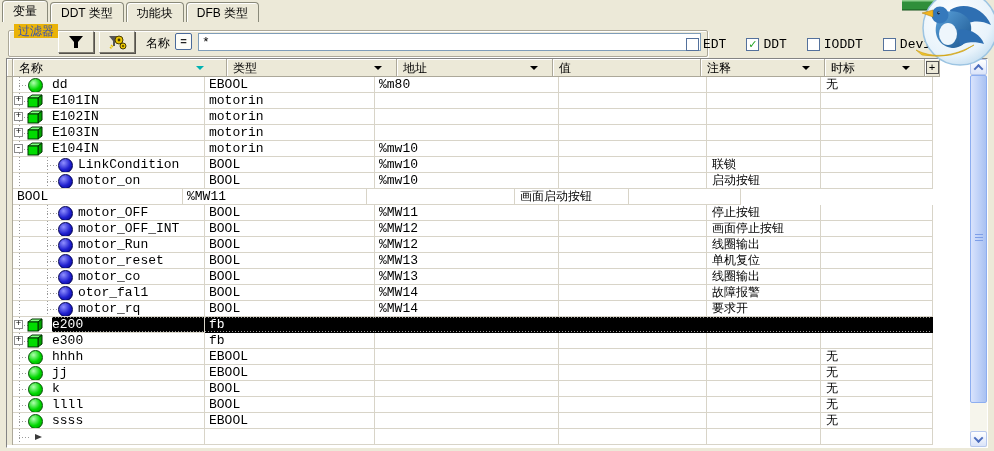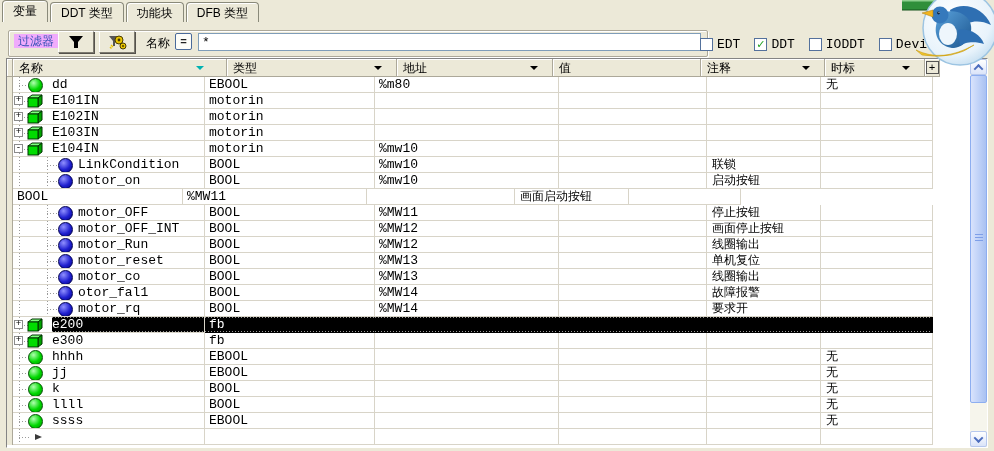--- a/index.html
+++ b/index.html
@@ -8,35 +8,35 @@
   
   .tabbar{position:absolute;left:0;top:0;width:100%;height:22px;}
   .tab{display:inline-block;vertical-align:bottom;margin-left:2px;margin-top:2px;height:20px;
        box-sizing:border-box;padding:3px 10px 2px;background:#ece9d8;
        border:1px solid #8a8a7a;border-bottom:none;border-radius:4px 4px 0 0;
        font:12px/14px "Liberation Sans",sans-serif;box-shadow:inset 1px 1px 0 #fff;position:relative;}
   .tab.active{margin-top:0;height:22px;font-weight:normal;z-index:2;}
   
   .groupbox{position:absolute;left:8px;top:30px;width:698px;height:25px;border:1px solid #aca899;
             border-radius:2px;box-shadow:inset 1px 1px 0 #fff,1px 1px 0 #fff;}
-  .grouplabel{position:absolute;left:14px;top:34px;background:#f0abfc;padding:0 4px;
+  .grouplabel{position:absolute;left:14px;top:24px;background:#eab308;padding:0 4px;
               color:#3350b4;font:12px/14px "Liberation Sans",sans-serif;z-index:2;}
   .btn{position:absolute;top:31px;height:22px;width:36px;background:#ece9d8;
        border:1px solid;border-color:#fff #7d7a70 #7d7a70 #fff;box-shadow:1px 1px 0 #55524c;
        display:flex;align-items:center;justify-content:center;padding:0;cursor:default;}
   .btn.funnel{left:58px}
   .btn.gears{left:99px}
   .namelabel{position:absolute;left:146px;top:36px;font:12px/14px "Liberation Sans",sans-serif;}
   .eqbtn{position:absolute;left:175px;top:33px;width:17px;height:17px;box-sizing:border-box;
          border:1px solid #4a6a9a;border-radius:2px;background:#fdfdf8;
          font:bold 11px/14px "Liberation Mono",monospace;text-align:center;color:#222;padding:0;}
   .patinput{position:absolute;left:198px;top:33px;width:503px;height:18px;box-sizing:border-box;
             border:1px solid #7f9db9;background:#fff;font:13px/16px "Liberation Mono","DejaVu Sans Mono",monospace;
             padding:0 0 0 3px;}
-  .cbrow{position:absolute;left:700px;top:37px;height:15px;display:flex;gap:14px;white-space:nowrap;}
+  .cbrow{position:absolute;left:686px;top:37px;height:15px;display:flex;gap:20px;white-space:nowrap;}
   .cbitem{display:flex;align-items:center;gap:4px;}
   .cbbox{width:13px;height:13px;box-sizing:border-box;border:1px solid #54719c;background:#fff;
          display:flex;align-items:center;justify-content:center;}
   .ck{color:#1fa11f;font:bold 11px/11px "DejaVu Sans",sans-serif;margin-top:-1px;}
   .cblabel{font:13px/14px "Liberation Mono","DejaVu Sans Mono",monospace;}
   
   .panel{position:absolute;left:6px;top:58px;width:982px;height:390px;box-sizing:border-box;
          border:1px solid;border-color:#848484 #fff #fff #848484;background:#fff;display:flex;}
   .gridarea{width:963px;}
   .hrow{display:flex;height:18px;}

